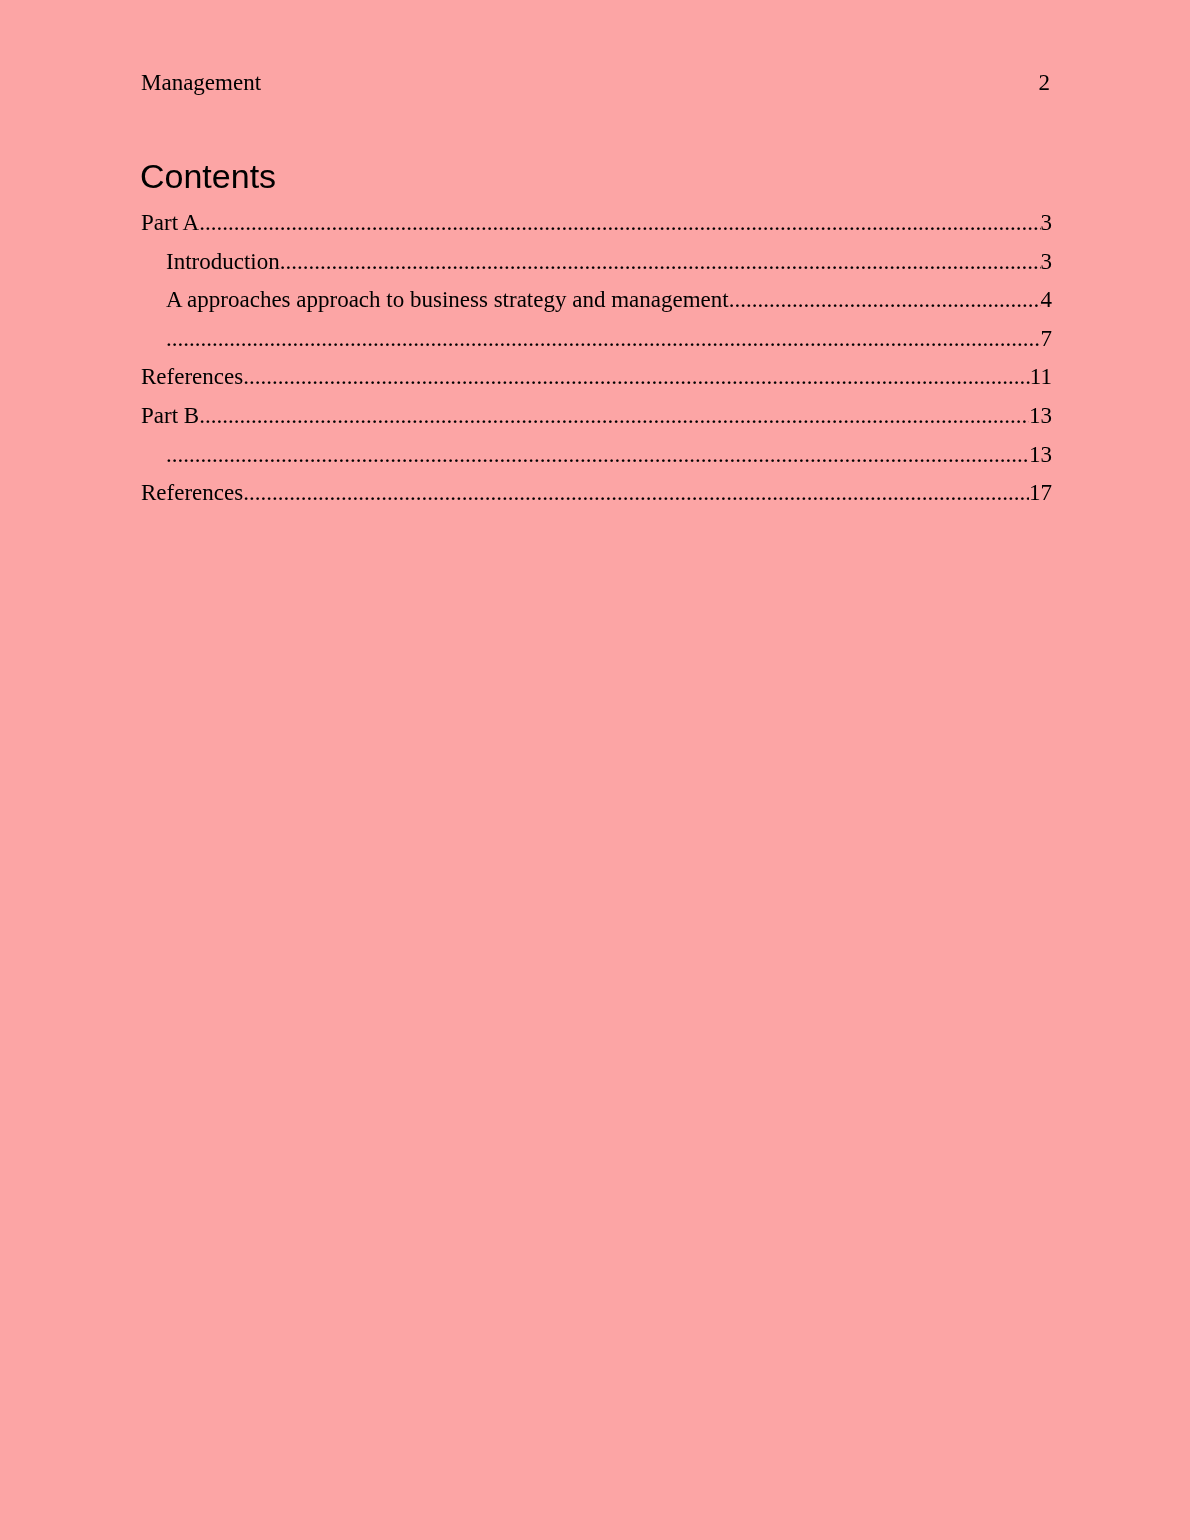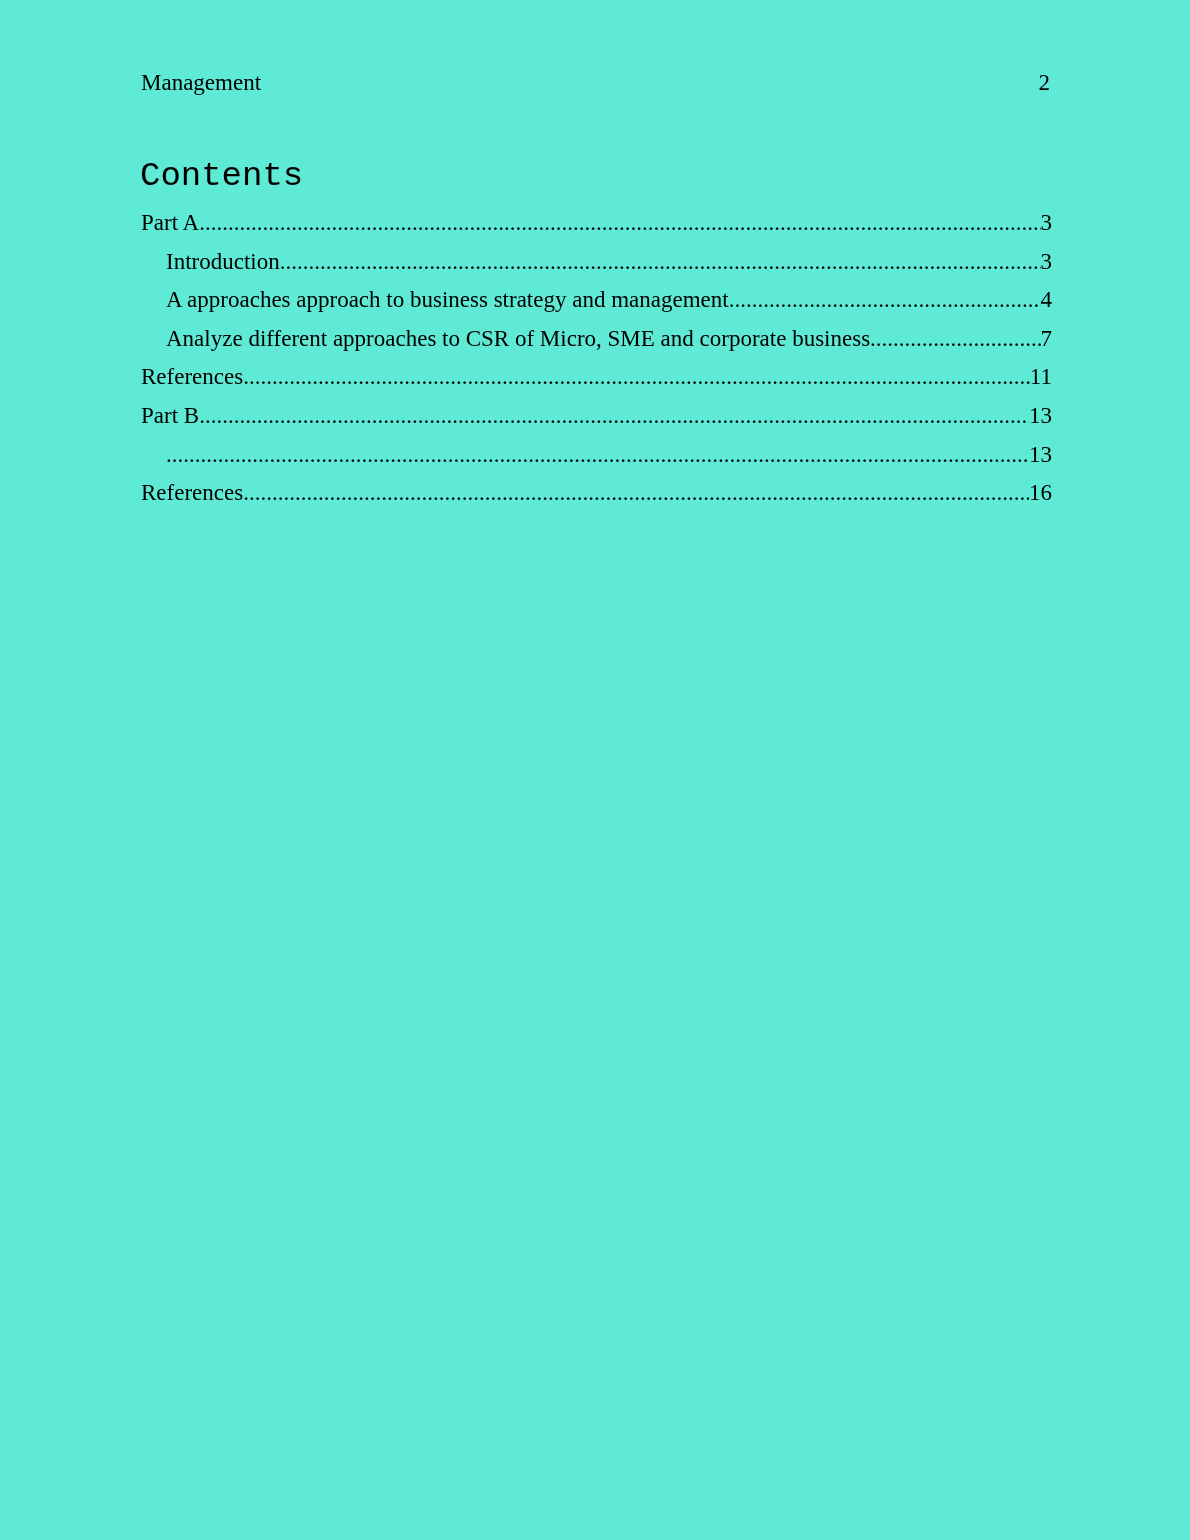--- a/index.html
+++ b/index.html
@@ -4,41 +4,41 @@
 <style>
   html, body {
     margin: 0;
     padding: 0;
     background: #ffffff;
   }
   .page {
     position: relative;
     width: 1190px;
     height: 1540px;
-    background: #5eead4;
+    background: #fca5a5;
     color: #000000;
     font-family: "Liberation Serif", "DejaVu Serif", serif;
     overflow: hidden;
   }
   .running-header {
     position: absolute;
     left: 141px;
     right: 140px;
     top: 70px;
     display: flex;
     justify-content: space-between;
     align-items: baseline;
     font-size: 23px;
     line-height: 1.15;
   }
   .contents-heading {
     position: absolute;
     left: 140px;
     top: 158px;
-    font-family: Liberation Mono, monospace;
+    font-family: Liberation Sans, sans-serif;
     font-size: 34px;
     font-weight: 400;
     line-height: 1.1;
     letter-spacing: 0px;
   }
   .toc {
     position: absolute;
     left: 141px;
     right: 138px;
     top: 204px;
@@ -95,21 +95,20 @@
         <span class="toc-page">3</span>
     </div>
 
     <div class="toc-row lvl2">
       <span class="toc-title">A approaches approach to business strategy and management</span>
         <span class="toc-dots"></span>
         <span class="toc-page">4</span>
     </div>
 
     <div class="toc-row lvl2">
-      <span class="toc-title">Analyze different approaches to CSR of Micro, SME and corporate business</span>
         <span class="toc-dots"></span>
         <span class="toc-page">7</span>
     </div>
 
 
     <div class="toc-row lvl1">
       <span class="toc-title">References</span>
         <span class="toc-dots"></span>
         <span class="toc-page">11</span>
     </div>
@@ -121,18 +120,18 @@
     </div>
 
     <div class="toc-row lvl2">
         <span class="toc-dots"></span>
         <span class="toc-page">13</span>
     </div>
 
     <div class="toc-row lvl1">
       <span class="toc-title">References</span>
         <span class="toc-dots"></span>
-        <span class="toc-page">16</span>
+        <span class="toc-page">17</span>
     </div>
 
   </div>
 
 </div>
 
 </body></html>

